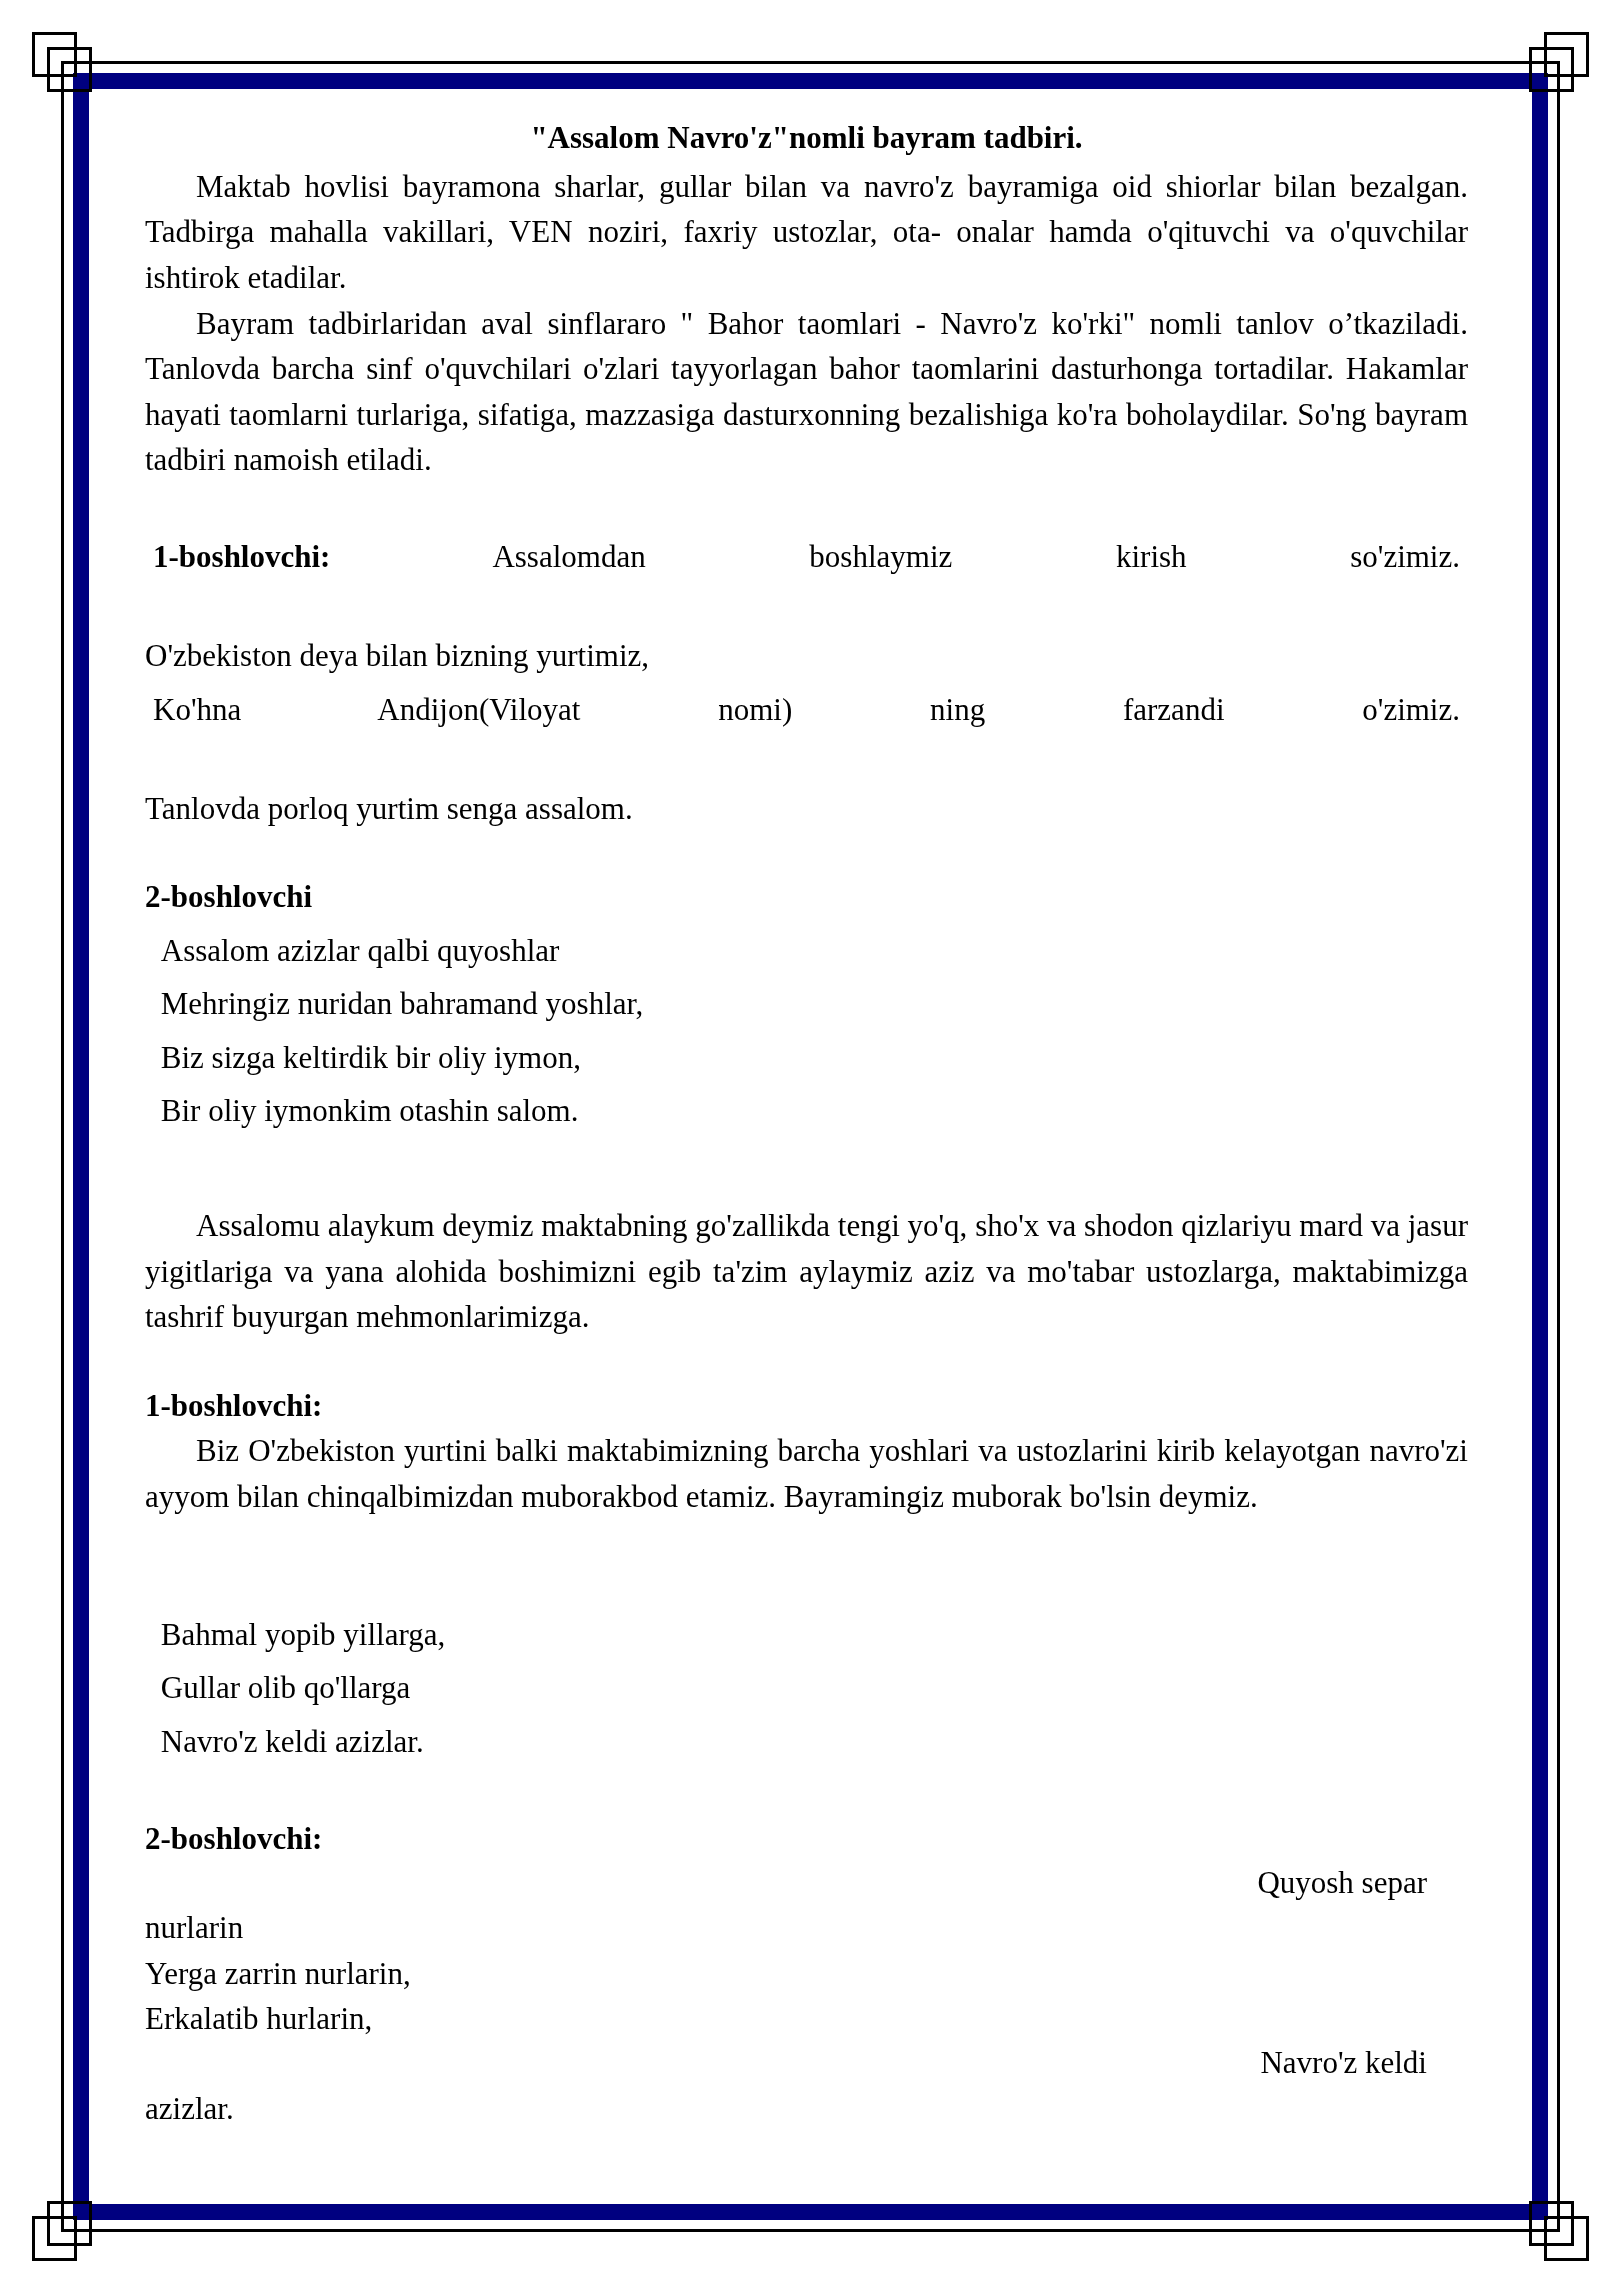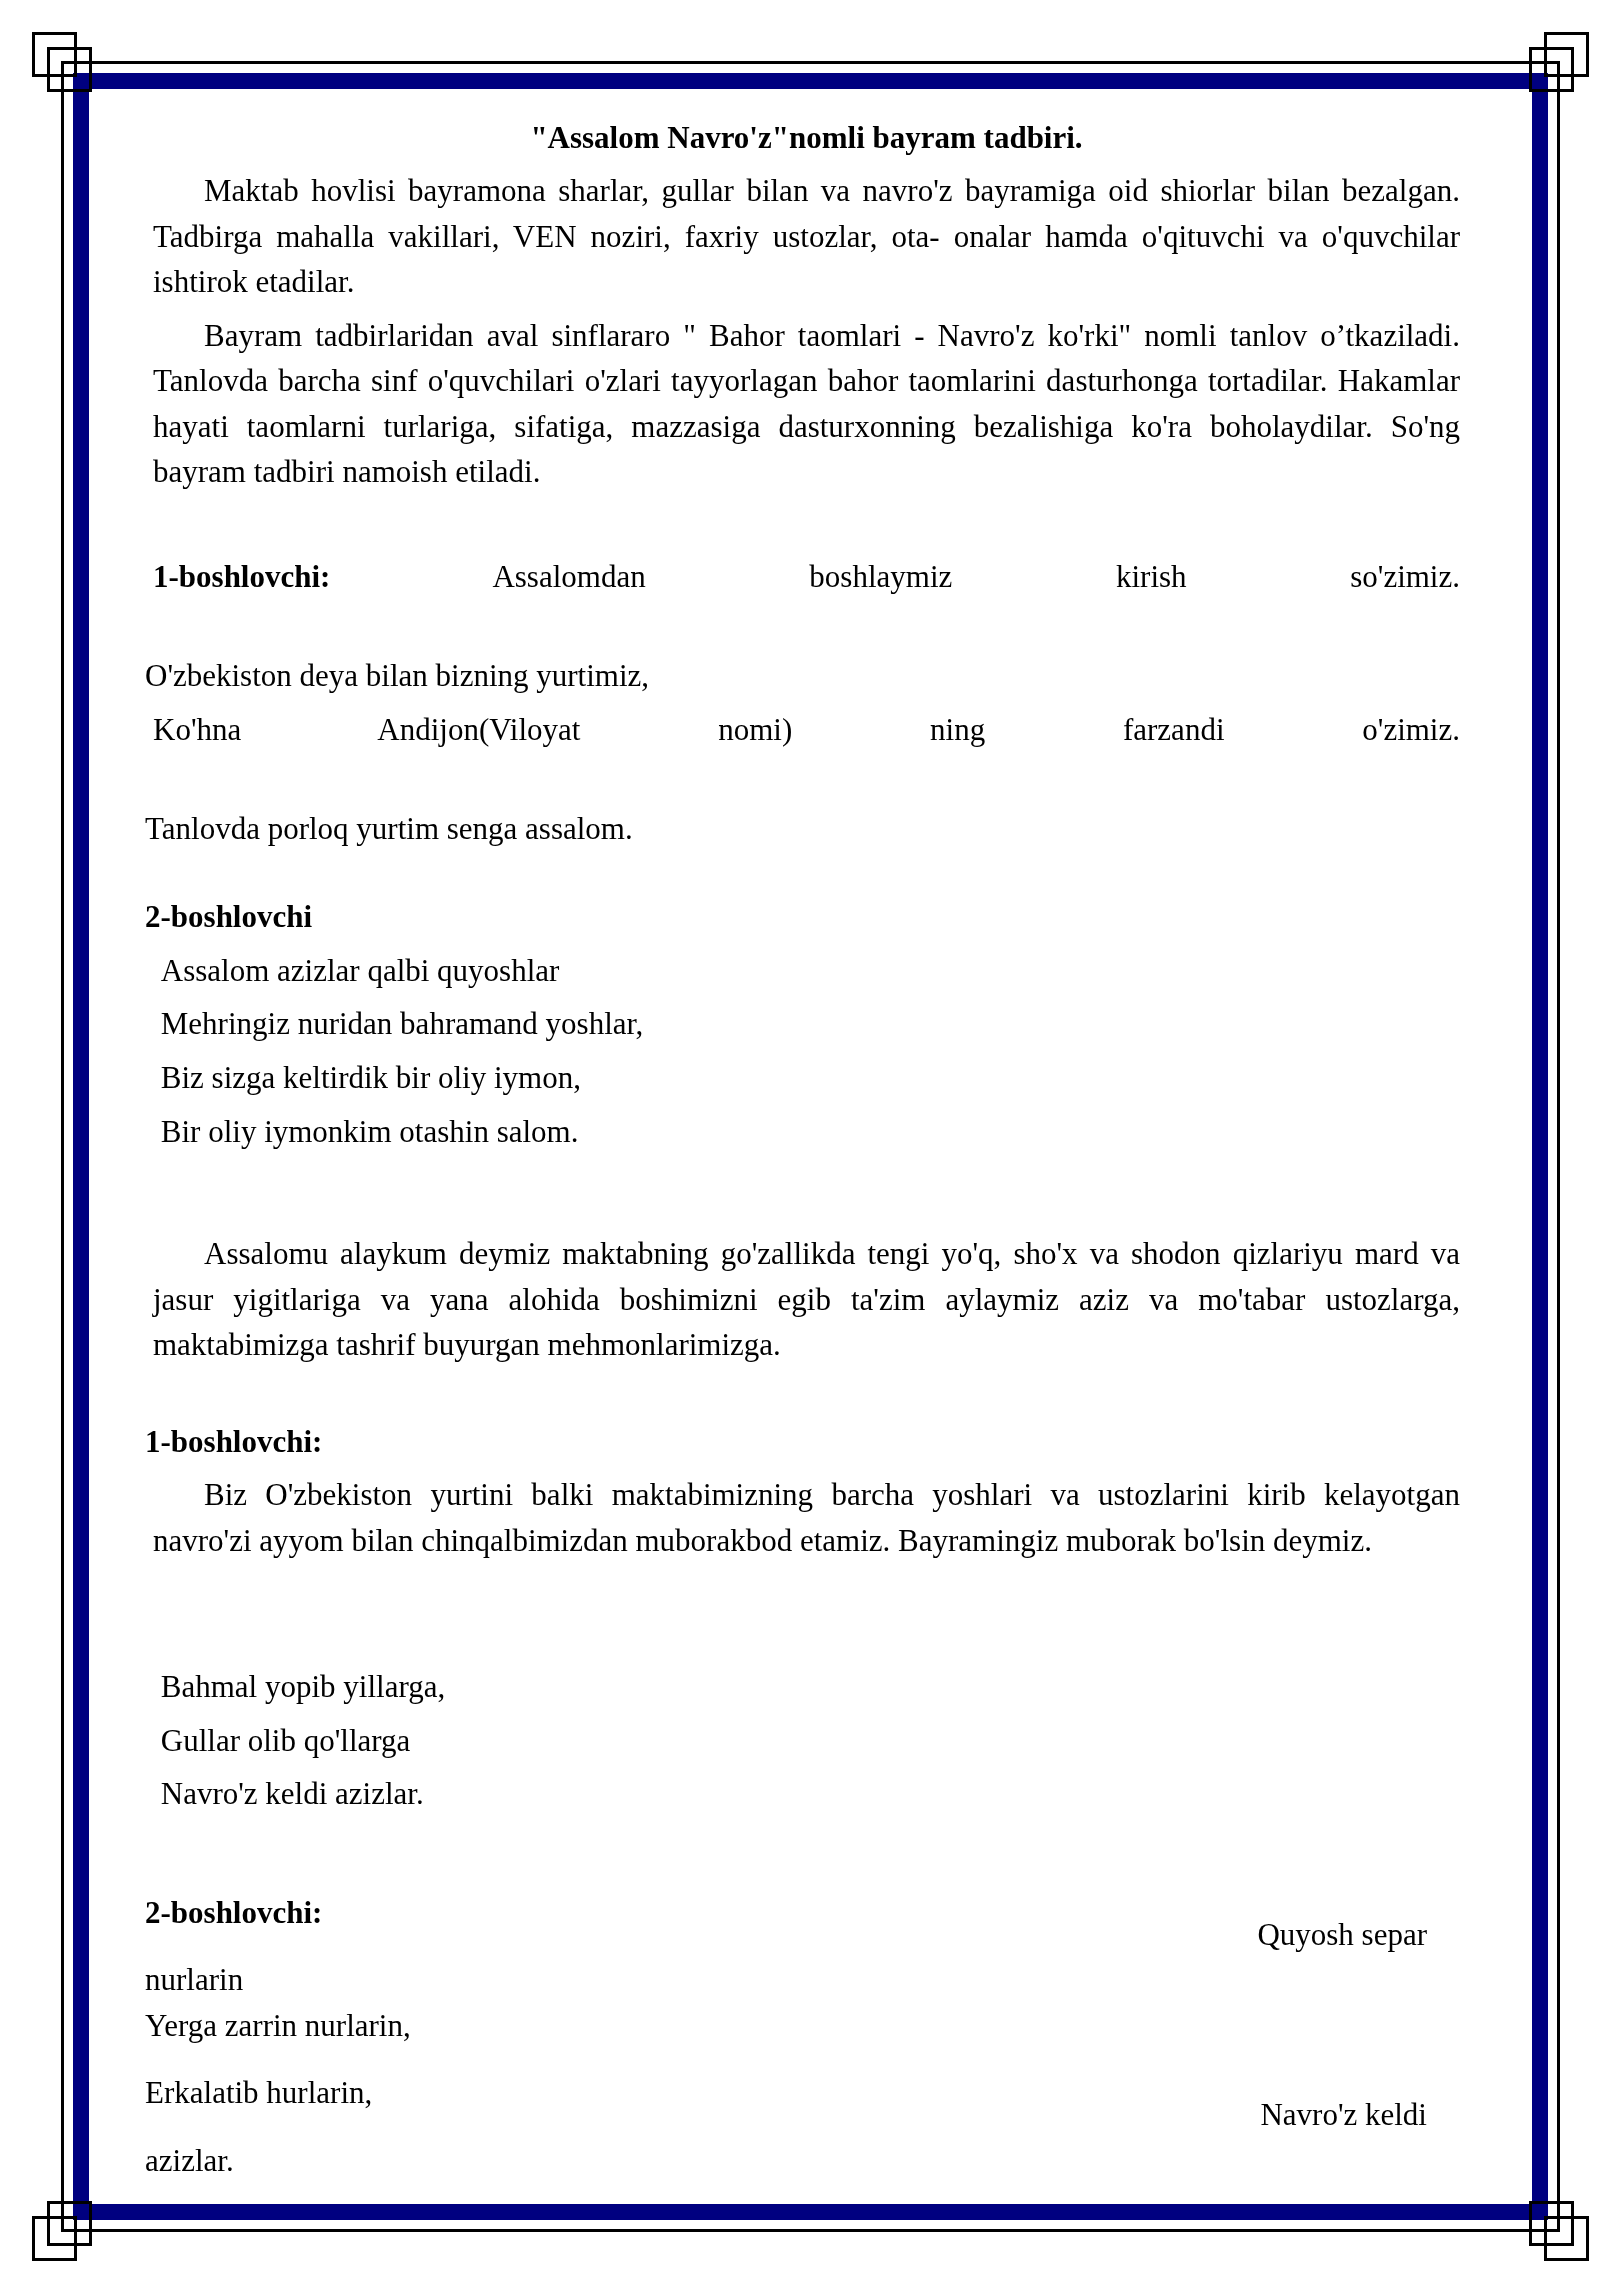--- a/index.html
+++ b/index.html
@@ -89,21 +89,21 @@
 
   .doc-title {
     text-align: center;
     font-weight: bold;
     font-size: 31px;
     margin: 0 0 3.9px 0;
     line-height: 1.42;
   }
 
   p.para {
-    margin: 8px;
+    margin: 0;
     text-align: justify;
     text-justify: inter-word;
     text-indent: 51px;
   }
 
   
   p.spread {
     margin: 8px;
     text-align: justify;
     text-justify: inter-word;
@@ -131,21 +131,21 @@
   .verse {
     margin: 8px;
     text-align: left;
     padding-left: 7.8px;
   }
 
   
   .split-row {
     display: flex;
     justify-content: space-between;
-    align-items: center;
+    align-items: flex-start;
     font-family: Liberation Serif, serif;
   }
   .split-row .right-part { padding-right: 41px; margin-top: 44px; }
 </style>
 </head>
 <body>
 
 <div id="page">
 
   <div class="frame">

